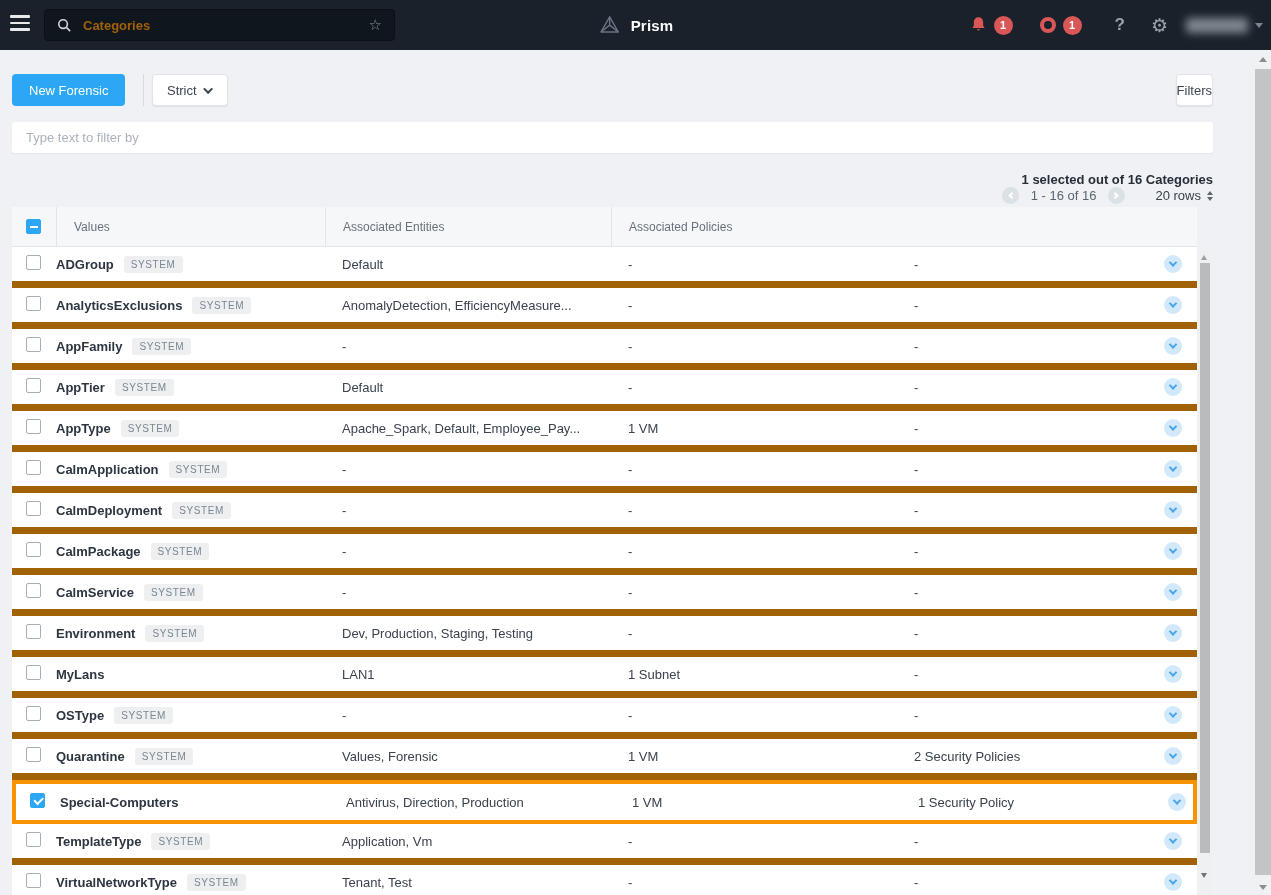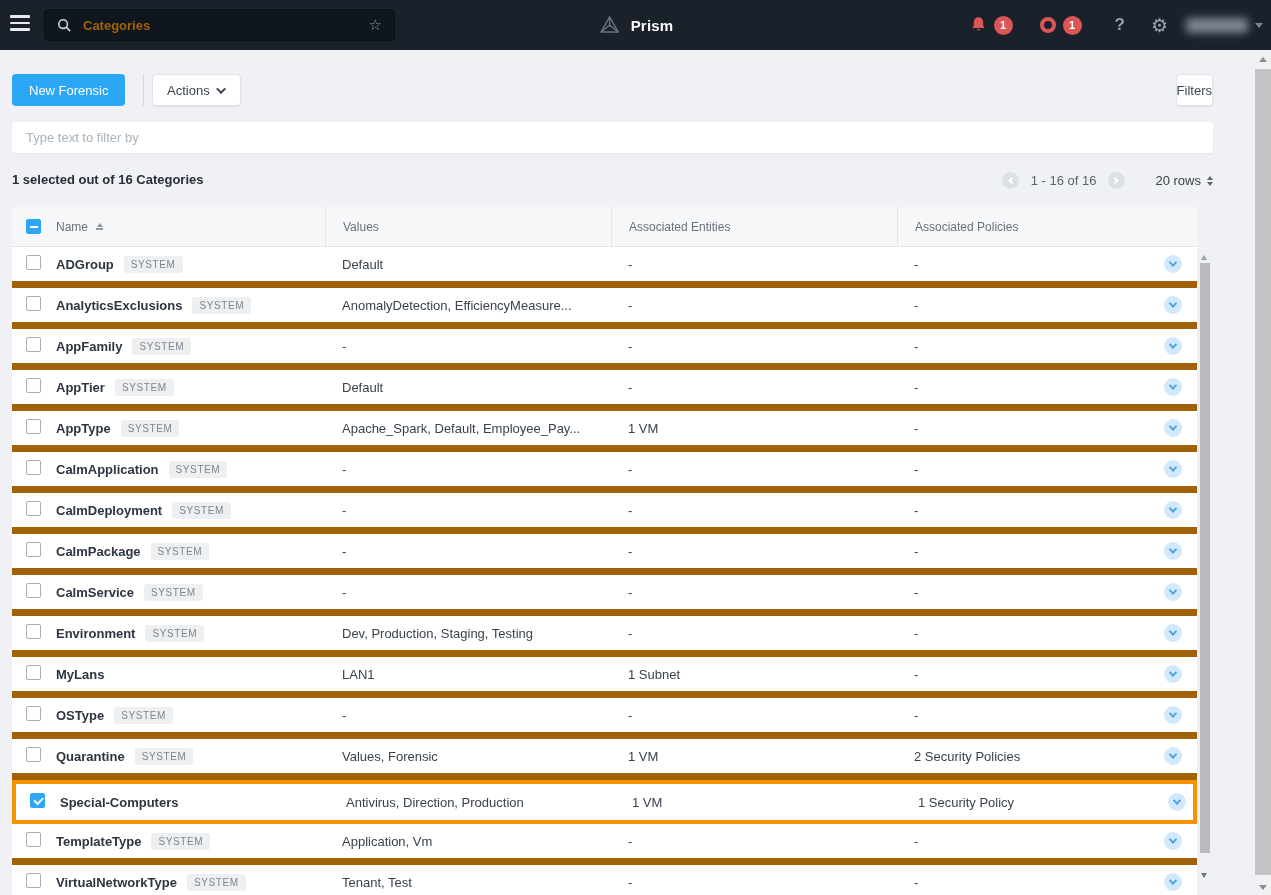--- a/index.html
+++ b/index.html
@@ -61,21 +61,21 @@
   
   .filter-input {
     position: absolute; left: 12px; top: 122px; width: 1201px; height: 31px;
     background: #fff; border: none; border-radius: 3px; padding: 0 14px;
     font-size: 13px; font-family: "Liberation Sans", sans-serif; color: #39424d;
     box-shadow: 0 1px 2px rgba(0,0,0,.05);
   }
   .filter-input::placeholder { color: #aab2ba; }
 
   
-  .status-row { position: absolute; left: 12px; top: 172px; width: 1201px; height: 26px; display: flex; align-items: flex-start; }
+  .status-row { position: absolute; left: 12px; top: 172px; width: 1201px; height: 26px; display: flex; align-items: flex-end; flex-direction: column; }
   .sel-summary { font-size: 13px; font-weight: 600; color: #262e38; }
   .pag { margin-left: auto; display: flex; align-items: center; gap: 8px; }
   .pg-circle {
     width: 17px; height: 17px; border-radius: 50%; background: #dce1e6;
     display: flex; align-items: center; justify-content: center; cursor: pointer;
   }
   .pg-circle .c { width: 5px; height: 5px; border-left: 2px solid #fff; border-bottom: 2px solid #fff; }
   .pg-circle .c.left  { transform: rotate(45deg) translate(1px,-1px); }
   .pg-circle .c.right { transform: rotate(-135deg) translate(1px,-1px); }
   .pg-range { font-size: 13px; color: #5a6570; padding: 0 4px; }
@@ -177,21 +177,21 @@
     <div class="user-chip" style="margin-left:18px">
       <div class="user-blur"></div>
       <div class="user-caret"></div>
     </div>
   </div>
 </div>
 
 <button class="btn btn-primary">New Forensic</button>
 <div class="toolbar-sep"></div>
 <button class="btn btn-white btn-actions">
-  <span>Actions</span>
+  <span>Strict</span>
   <span class="chev"></span>
 </button>
 <button class="btn btn-white btn-filters">Filters</button>
 
 <input class="filter-input" placeholder="Type text to filter by" style="">
 
 <div class="status-row">
   <span class="sel-summary">1 selected out of 16 Categories</span>
   <div class="pag">
     <div class="pg-circle">
@@ -209,27 +209,20 @@
         </span>
     </div>
   </div>
 </div>
 
 <div class="table-wrap">
   <div class="thead grid-cols">
     <div class="th c-check">
       <span class="cb indet"></span>
     </div>
-    <div class="th th-name-cell">
-      <span>Name</span>
-      <span class="sort-asc">
-          <span class="tri"></span>
-          <span class="base"></span>
-        </span>
-    </div>
     <div class="th bordered">Values</div>
     <div class="th bordered">Associated Entities</div>
     <div class="th bordered">Associated Policies</div>
     <div class="th"></div>
   </div>
   <div>
       <div class="trow grid-cols">
     <div class="c-check">
       <span class="cb"></span>
     </div>

